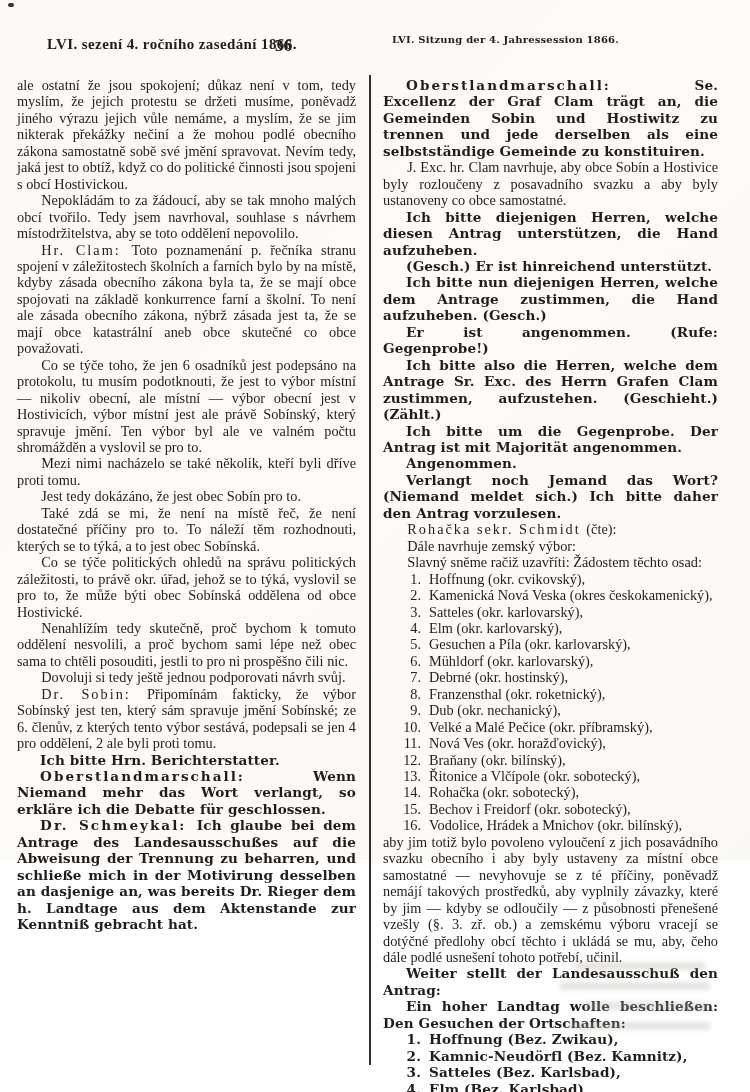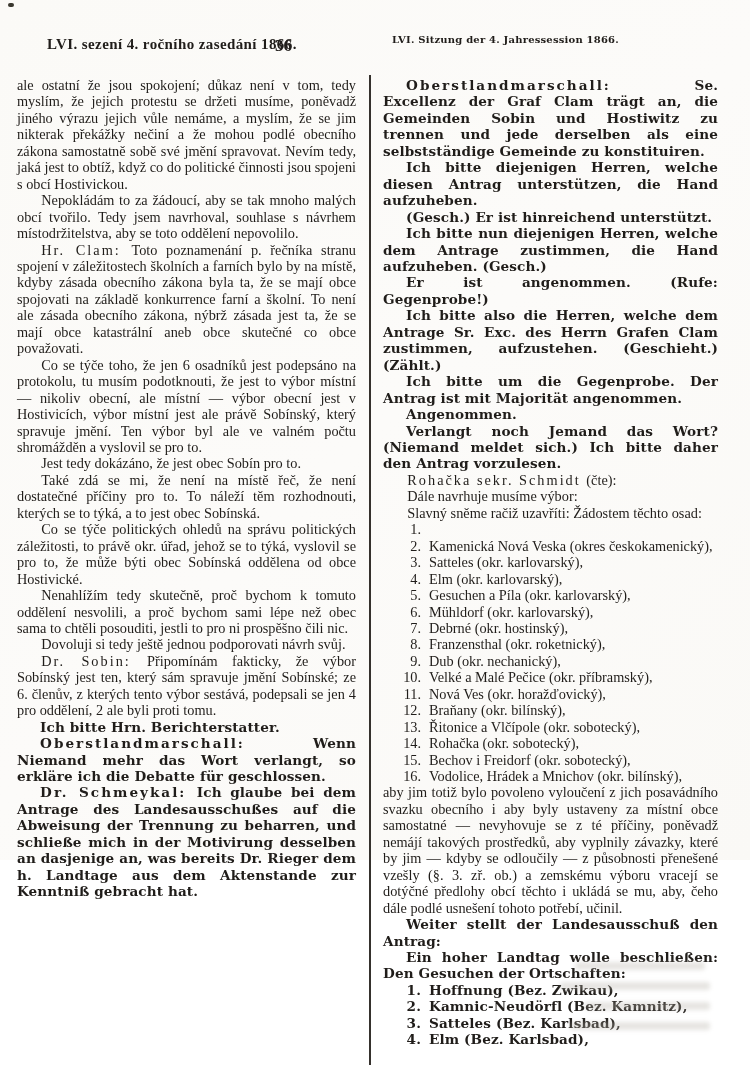--- a/index.html
+++ b/index.html
@@ -66,45 +66,48 @@
   <div class="hdr-page">36</div>
   <div class="hdr-right">LVI. Sitzung der 4. Jahressession 1866.</div>
 
   <div class="divider"></div>
 
   <div id="colL" class="col col-left">
       <p class="para czech">ale ostatní že jsou spokojení; důkaz není v tom, tedy myslím, že jejich protestu se držeti musíme, poněvadž jiného výrazu jejich vůle nemáme, a myslím, že se jim nikterak překážky nečiní a že mohou podlé obecního zákona samostatně sobě své jmění spravovat. Nevím tedy, jaká jest to obtíž, když co do politické činnosti jsou spojeni s obcí Hostivickou.</p>
       <p class="para czech ind">Nepokládám to za žádoucí, aby se tak mnoho malých obcí tvořilo. Tedy jsem navrhoval, souhlase s návrhem místodržitelstva, aby se toto oddělení nepovolilo.</p>
       <p class="para czech ind"><span class="speaker">Hr. Clam: </span>Toto poznamenání p. řečníka stranu spojení v záležitostech školních a farních bylo by na místě, kdyby zásada obecního zákona byla ta, že se mají obce spojovati na základě konkurrence farní a školní. To není ale zásada obecního zákona, nýbrž zásada jest ta, že se mají obce katastrální aneb obce skutečné co obce považovati.</p>
       <p class="para czech ind">Co se týče toho, že jen 6 osadníků jest podepsáno na protokolu, tu musím podotknouti, že jest to výbor místní — nikoliv obecní, ale místní — výbor obecní jest v Hostivicích, výbor místní jest ale právě Sobínský, který spravuje jmění. Ten výbor byl ale ve valném počtu shromážděn a vyslovil se pro to.</p>
+      <p class="para czech ind">Mezi nimi nacházelo se také několik, kteří byli dříve proti tomu.</p>
       <p class="para czech ind">Jest tedy dokázáno, že jest obec Sobín pro to.</p>
       <p class="para czech ind">Také zdá se mi, že není na místě řeč, že není dostatečné příčiny pro to. To náleží těm rozhodnouti, kterých se to týká, a to jest obec Sobínská.</p>
       <p class="para czech ind">Co se týče politických ohledů na správu politických záležitosti, to právě okr. úřad, jehož se to týká, vyslovil se pro to, že může býti obec Sobínská oddělena od obce Hostivické.</p>
       <p class="para czech ind">Nenahlížím tedy skutečně, proč bychom k tomuto oddělení nesvolili, a proč bychom sami lépe než obec sama to chtěli posouditi, jestli to pro ni prospěšno čili nic.</p>
       <p class="para czech ind">Dovoluji si tedy ještě jednou podporovati návrh svůj.</p>
       <p class="para czech ind"><span class="speaker">Dr. Sobin: </span>Připomínám fakticky, že výbor Sobínský jest ten, který sám spravuje jmění Sobínské; ze 6. členův, z kterých tento výbor sestává, podepsali se jen 4 pro oddělení, 2 ale byli proti tomu.</p>
       <p class="para german ind">Ich bitte Hrn. Berichterstatter.</p>
       <p class="para german ind"><span class="speaker">Oberstlandmarschall: </span>Wenn Niemand mehr das Wort verlangt, so erkläre ich die Debatte für geschlossen.</p>
       <p class="para german ind"><span class="speaker">Dr. Schmeykal: </span>Ich glaube bei dem Antrage des Landesausschußes auf die Abweisung der Trennung zu beharren, und schließe mich in der Motivirung desselben an dasjenige an, was bereits Dr. Rieger dem h. Landtage aus dem Aktenstande zur Kenntniß gebracht hat.</p>
     </div>
   <div id="colR" class="col col-right">
       <p class="para german ind"><span class="speaker">Oberstlandmarschall: </span>Se. Excellenz der Graf Clam trägt an, die Gemeinden Sobin und Hostiwitz zu trennen und jede derselben als eine selbstständige Gemeinde zu konstituiren.</p>
+      <p class="para czech ind">J. Exc. hr. Clam navrhuje, aby obce Sobín a Hostivice byly rozloučeny z posavadního svazku a aby byly ustanoveny co obce samostatné.</p>
       <p class="para german ind">Ich bitte diejenigen Herren, welche diesen Antrag unterstützen, die Hand aufzuheben.</p>
       <p class="para german ind">(Gesch.)  Er ist hinreichend unterstützt.</p>
       <p class="para german ind">Ich bitte nun diejenigen Herren, welche dem Antrage zustimmen, die Hand aufzuheben. (Gesch.)</p>
       <p class="para german ind">Er ist angenommen.  (Rufe: Gegenprobe!)</p>
       <p class="para german ind">Ich bitte also die Herren, welche dem Antrage Sr. Exc. des Herrn Grafen Clam zustimmen, aufzustehen. (Geschieht.) (Zählt.)</p>
       <p class="para german ind">Ich bitte um die Gegenprobe.  Der Antrag ist mit Majorität angenommen.</p>
       <p class="para german ind">Angenommen.</p>
       <p class="para german ind">Verlangt noch Jemand das Wort? (Niemand meldet sich.)  Ich bitte daher den Antrag vorzulesen.</p>
       <p class="para czech ind"><span class="speaker">Rohačka sekr. Schmidt </span>(čte):</p>
-      <p class="para czech ind">Dále navrhuje musíme výbor:</p>
+      <p class="para czech ind">Dále navrhuje zemský výbor:</p>
       <p class="para czech ind">Slavný sněme račiž uzavříti: Žádostem těchto osad:</p>
       <div class="li czech">
         <span class="num">1.</span>
+        <span class="li-text">Hoffnung (okr. cvikovský),</span>
       </div>
       <div class="li czech">
         <span class="num">2.</span>
         <span class="li-text">Kamenická Nová Veska (okres česko­kamenický),</span>
       </div>
       <div class="li czech">
         <span class="num">3.</span>
         <span class="li-text">Satteles (okr. karlovarský),</span>
       </div>
       <div class="li czech">

